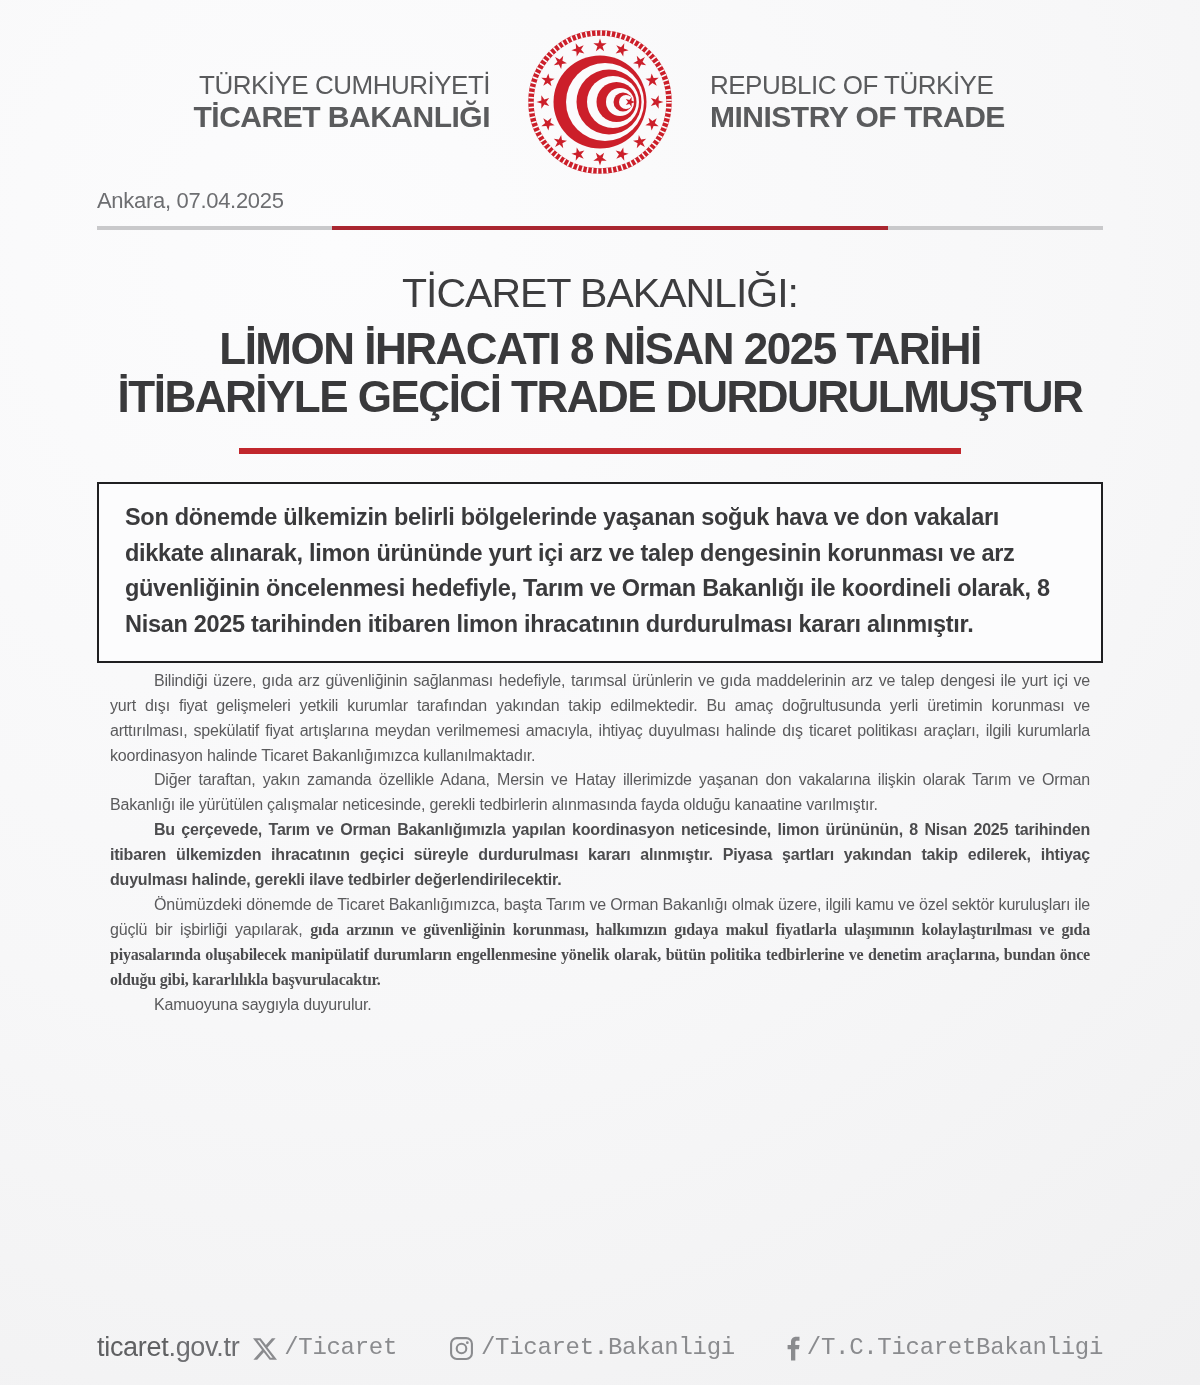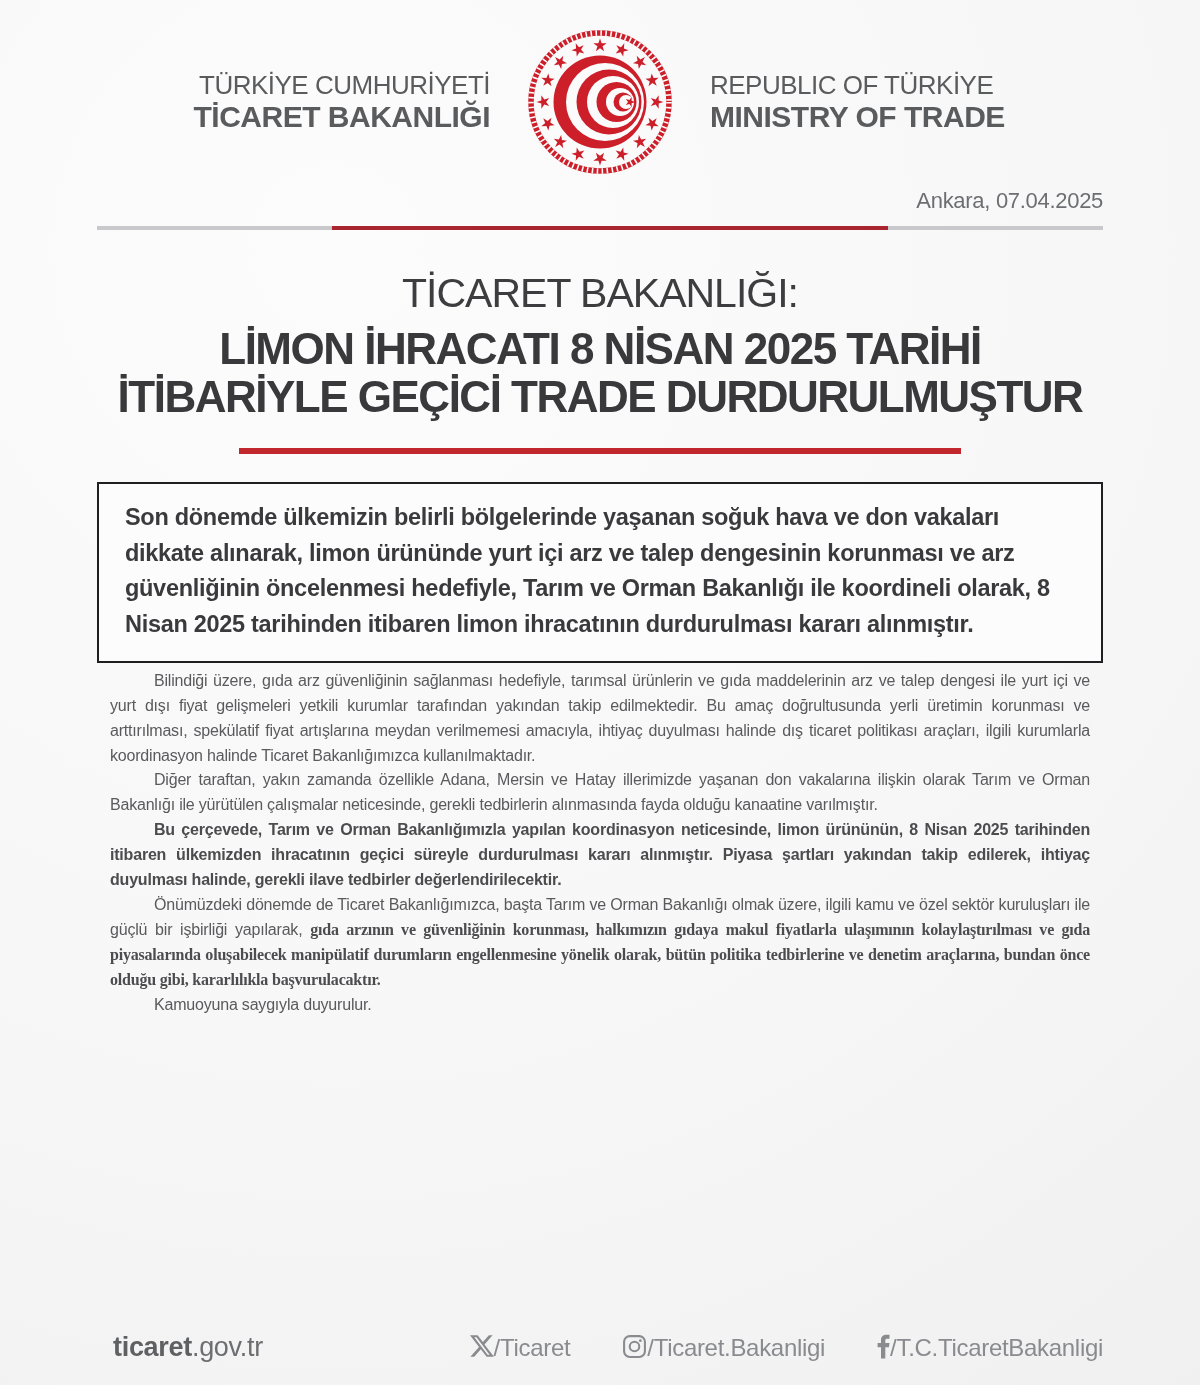--- a/index.html
+++ b/index.html
@@ -21,21 +21,21 @@
     gap:34px; padding-top:26px;
   }
   .org { line-height:1.12; color:#5a5b5d; }
   .org.left  { text-align:right; width:330px; }
   .org.right { text-align:left;  width:330px; }
   .org .l1 { font-size:26px; font-weight:400; letter-spacing:-0.5px; }
   .org .l2 { font-size:30px; font-weight:700; letter-spacing:-0.5px; }
   .logo-wrap { width:152px; height:152px; flex:0 0 auto; }
 
   
-  .dateline { margin-top:10px; font-size:22px; color:#6d6e71; letter-spacing:-0.3px;text-align:right; }
+  .dateline { margin-top:10px; font-size:22px; color:#6d6e71; letter-spacing:-0.3px; }
   .rule1 { position:relative; margin-top:12px; height:4px; background:#c9c9cb; }
   .rule1 .red { position:absolute; left:23.4%; top:0; width:55.2%; height:100%; background:#a92630; }
 
   
   .title-block { margin-top:40px; text-align:center; color:#3d3d3f; }
   .kicker { font-size:41px; font-weight:500; letter-spacing:-1px; }
   .headline { margin-top:8px; font-size:44px; font-weight:700; letter-spacing:-1.5px; line-height:1.1; color:#39393b; }
   .rule2 { margin:26px auto 0 auto; width:722px; height:6px; background:#c1272d; }
 
   
@@ -59,23 +59,23 @@
   .bodytext .b { font-weight:700; color:#4c4c4e;font-family:Liberation Serif, serif; }
   .bodytext p.closing { text-align:left; }
 
   
   .footer {
     position:absolute; left:0; right:0; bottom:22px;
     padding:0 97px;
     display:flex; align-items:center; justify-content:space-between;
   }
   .site { font-size:27px; color:#6d6e71; letter-spacing:-0.3px; text-decoration:none; }
-  .site .b { font-weight:700; color:#5f6062;margin-left:16px; }
+  .site .b { font-weight:400; color:#5f6062; }
   .socials { display:flex; align-items:center; gap:52px; }
-  .social { display:flex; align-items:flex-start; color:#8a8b8e; font-size:24px; text-decoration:none; letter-spacing:-0.3px; }
+  .social { display:flex; align-items:flex-end; gap:7px; color:#8a8b8e; font-size:24px; text-decoration:none; letter-spacing:-0.3px;font-family:Liberation Mono, monospace; }
   .social svg { display:block; }
 </style>
 </head>
 <body>
 
 <div class="page">
 
   <div class="header">
     <div class="org left">
       <div class="l1">TÜRKİYE CUMHURİYETİ</div>

